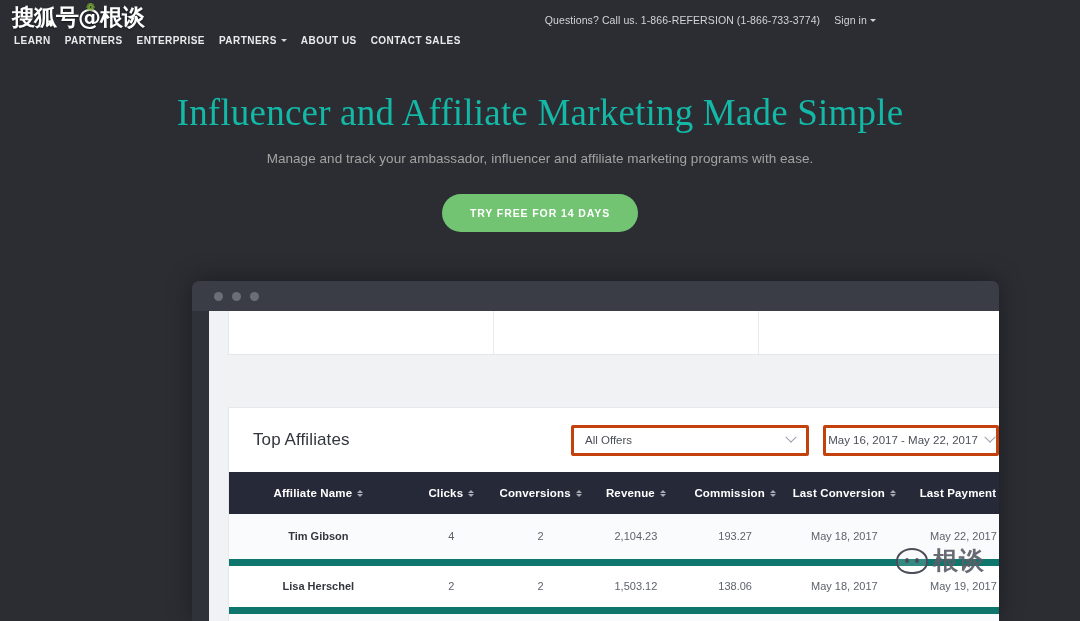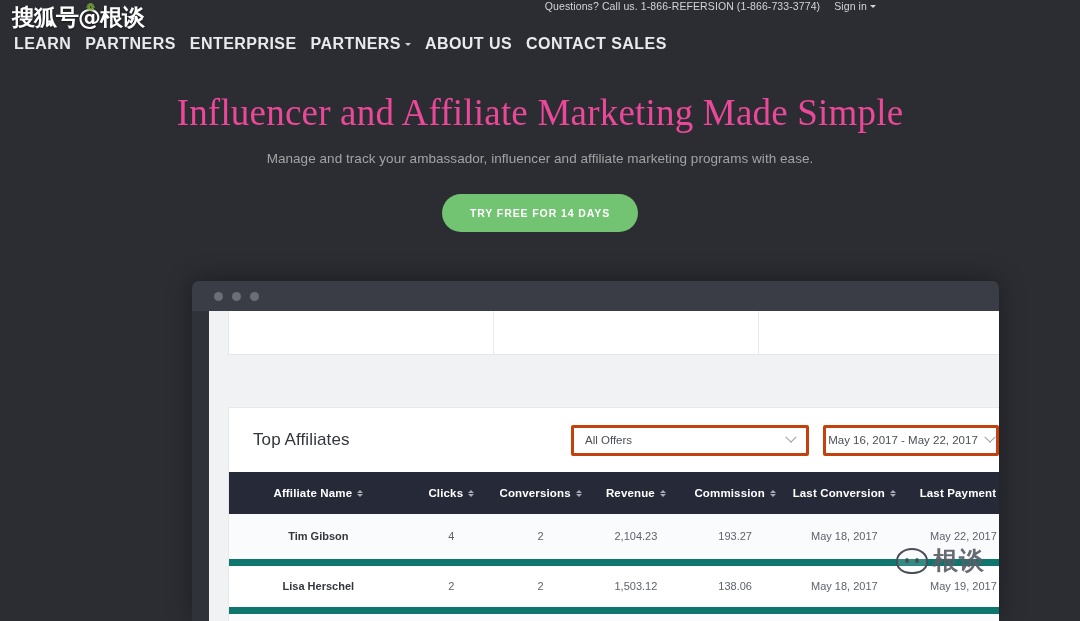--- a/index.html
+++ b/index.html
@@ -19,21 +19,21 @@
     overflow: hidden;
   }
 
   
   .utility-bar {
     position: absolute;
     top: 0; left: 0;
     width: 884px;
     height: 26px;
     display: flex;
-    align-items: flex-start;
+    align-items: flex-end;
     justify-content: flex-end;
     padding-right: 8px;
     font-size: 10.5px;
     color: #d2d4d8;
     letter-spacing: .1px;
   }
   .utility-phone { white-space: nowrap; }
   .utility-signin {
     margin-left: 14px;
     white-space: nowrap;
@@ -77,21 +77,21 @@
   .main-nav {
     position: absolute;
     top: 35px;
     left: 14px;
     display: flex;
     align-items: center;
     gap: 14px;
     z-index: 30;
   }
   .nav-item {
-    font-size: 16px;
+    font-size: 10px;
     font-weight: bold;
     color: #e9eaec;
     letter-spacing: .45px;
     white-space: nowrap;
     display: flex;
     align-items: center;
     gap: 4px;
     cursor: pointer;
   }
 
@@ -100,21 +100,21 @@
     position: absolute;
     top: 92px;
     left: 0;
     width: 1080px;
     text-align: center;
   }
   .hero-title {
     font-family: "Liberation Serif", "DejaVu Serif", serif;
     font-size: 37px;
     font-weight: normal;
-    color: #ec4899;
+    color: #14b8a6;
     letter-spacing: .2px;
     line-height: 1.15;
   }
   .hero-sub {
     margin-top: 16px;
     font-size: 13.5px;
     color: #a3a3a3;
     font-weight: 300;
     letter-spacing: .05px;
   }

